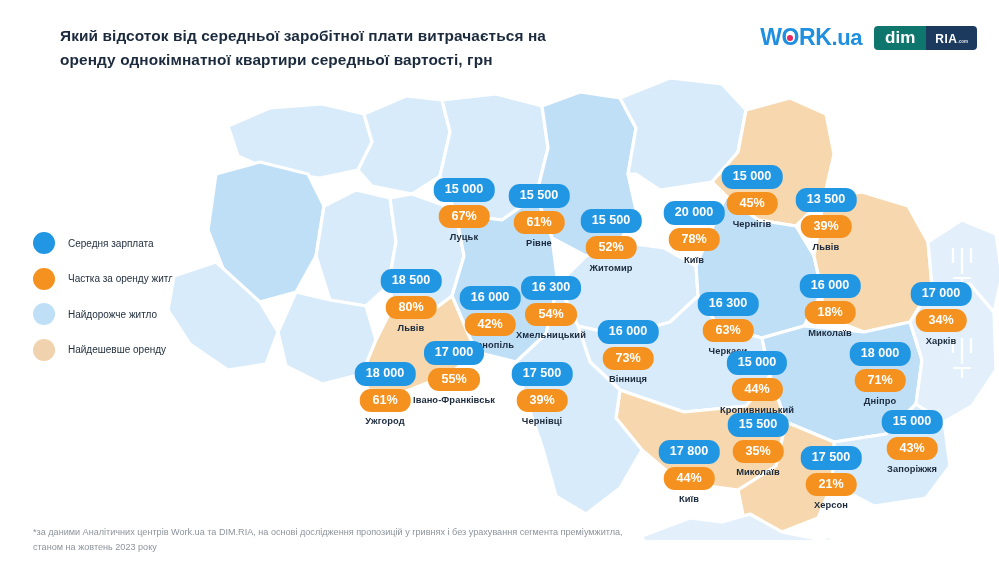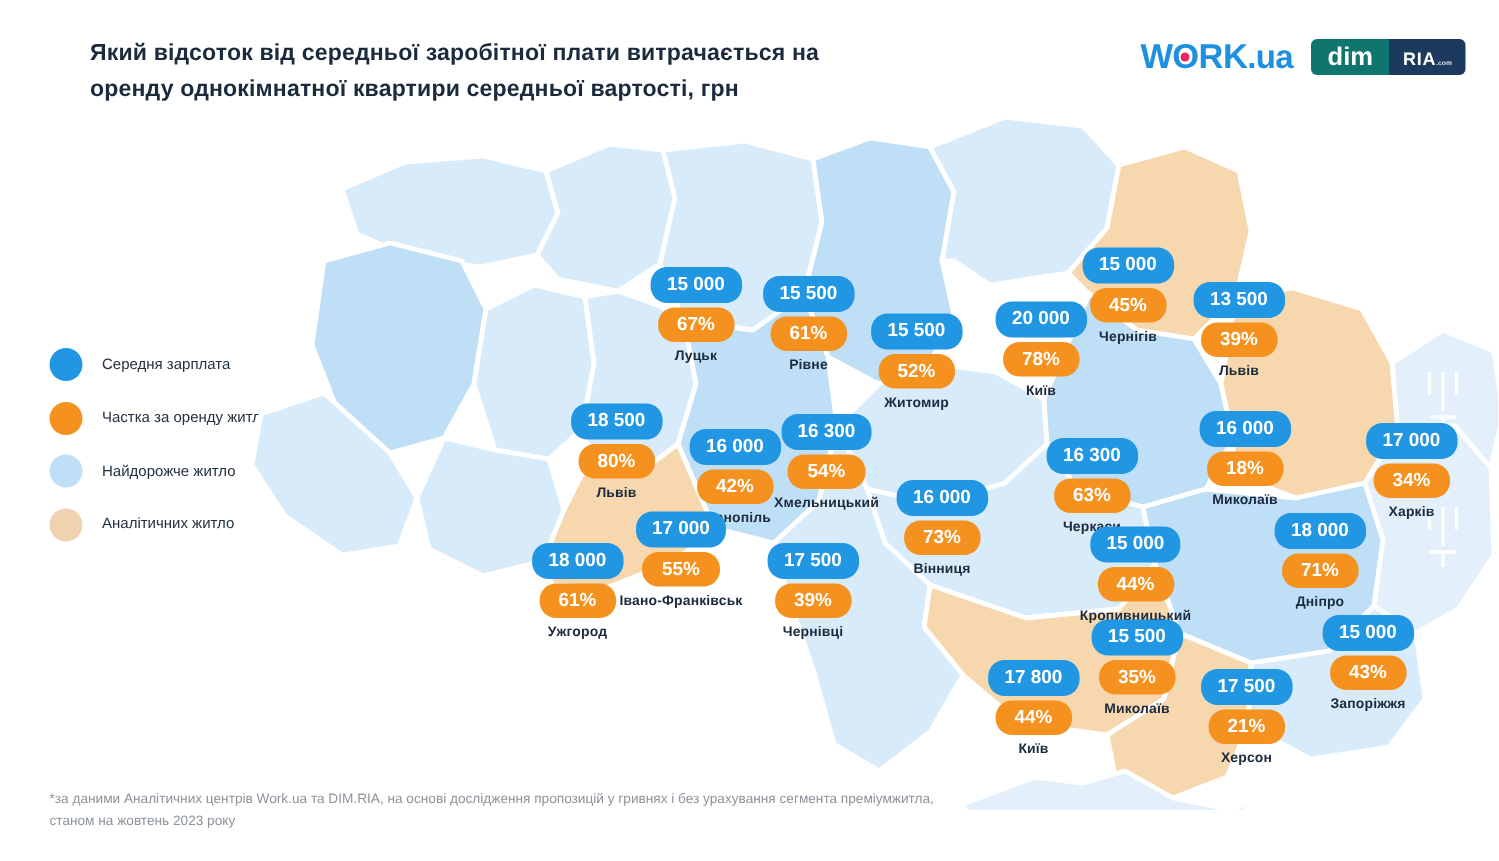--- a/index.html
+++ b/index.html
@@ -101,21 +101,21 @@
     <div class="legend-row">
       <span class="legend-dot" style="background: rgb(245, 145, 30);"></span>
       <span class="legend-label">Частка за оренду житла</span>
     </div>
     <div class="legend-row">
       <span class="legend-dot" style="background: rgb(191, 223, 247);"></span>
       <span class="legend-label">Найдорожче житло</span>
     </div>
     <div class="legend-row">
       <span class="legend-dot" style="background: rgb(240, 211, 174);"></span>
-      <span class="legend-label">Аналітичних житло</span>
+      <span class="legend-label">Найдешевше оренду</span>
     </div>
   </div>
 
   <div id="map">
     <svg viewBox="0 0 849 470" xmlns="http://www.w3.org/2000/svg">
       <g>
 
         <path class="region" fill="#d8ebfa" d="M78 56 L120 38 L172 34 L214 44 L222 72 L208 100 L170 108 L124 102 L88 86 Z"></path>
 
         <path class="region" fill="#d8ebfa" d="M214 44 L256 26 L292 30 L300 62 L290 106 L262 124 L222 116 L208 100 L222 72 Z"></path>

